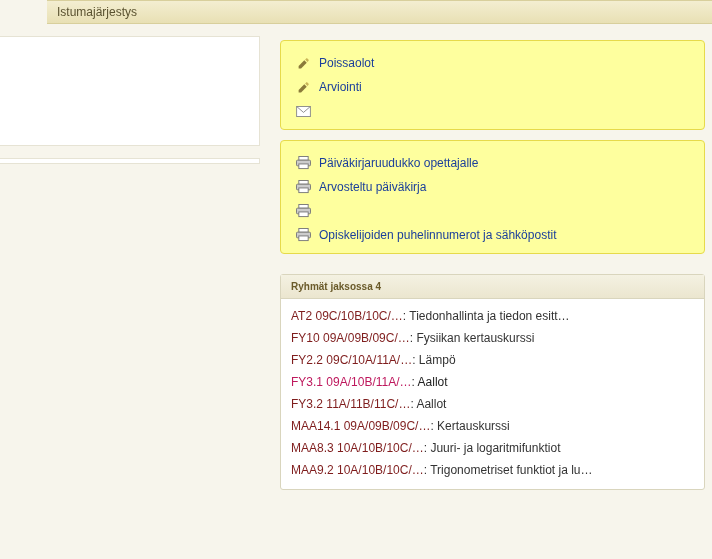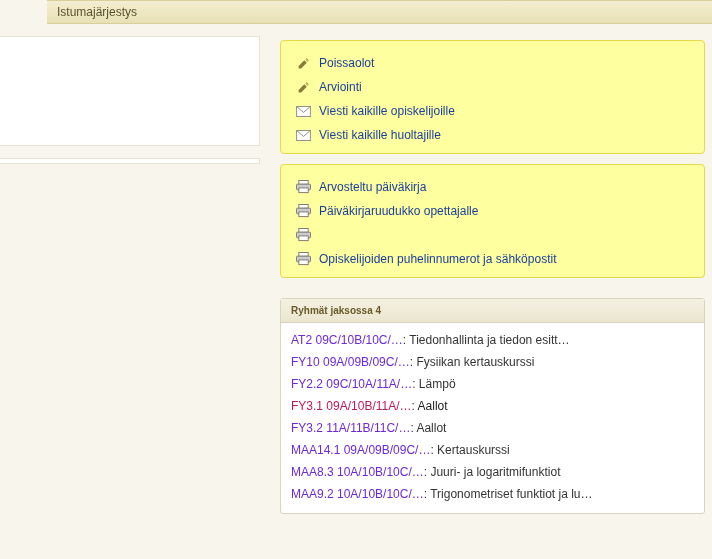--- a/index.html
+++ b/index.html
@@ -83,21 +83,21 @@
     padding: 6px 10px 8px 10px;
   }
   .group-row {
     padding: 4px 0;
     font-size: 12px;
     white-space: nowrap;
     overflow: hidden;
     text-overflow: ellipsis;
   }
   .group-row a {
-    color: #6d28d9;
+    color: #7f1d1d;
     text-decoration: none;
   }
   .group-row .desc { color: #333; }
   .group-row.current a { font-weight: normal; color: #be185d; }
   .group-row.current .desc { color: #222; }
 </style>
 </head>
 <body>
 
 <div class="topbar">
@@ -130,52 +130,42 @@
         </span>
         <a href="#">Arviointi</a>
       </div>
       <div class="action-row">
         <span class="icon">
           <svg width="15" height="11" viewBox="0 0 16 12">
             <rect x="0.5" y="0.5" width="15" height="11" fill="#fff" stroke="#888"></rect>
             <path d="M0.5 0.5 L8 7 L15.5 0.5" fill="none" stroke="#888"></path>
           </svg>
         </span>
-        <a href="#">Viesti kaikille opiskelijoille</a>
-      </div>
-      <div class="action-row">
-        <span class="icon">
-          <svg width="15" height="11" viewBox="0 0 16 12">
-            <rect x="0.5" y="0.5" width="15" height="11" fill="#fff" stroke="#888"></rect>
-            <path d="M0.5 0.5 L8 7 L15.5 0.5" fill="none" stroke="#888"></path>
-          </svg>
-        </span>
-        <a href="#">Viesti kaikille huoltajille</a>
       </div>
     </div>
   <div class="yellowbox" id="box2">
       <div class="action-row">
         <span class="icon">
           <svg width="15" height="14" viewBox="0 0 16 15">
             <rect x="3" y="0.5" width="10" height="4" fill="#fff" stroke="#777"></rect>
             <rect x="0.5" y="4.5" width="15" height="6" rx="1" fill="#ccc" stroke="#777"></rect>
             <rect x="3" y="8.5" width="10" height="5" fill="#fff" stroke="#777"></rect>
           </svg>
         </span>
+        <a href="#">Päiväkirjaruudukko opettajalle</a>
+      </div>
+      <div class="action-row">
+        <span class="icon">
+          <svg width="15" height="14" viewBox="0 0 16 15">
+            <rect x="3" y="0.5" width="10" height="4" fill="#fff" stroke="#777"></rect>
+            <rect x="0.5" y="4.5" width="15" height="6" rx="1" fill="#ccc" stroke="#777"></rect>
+            <rect x="3" y="8.5" width="10" height="5" fill="#fff" stroke="#777"></rect>
+          </svg>
+        </span>
         <a href="#">Arvosteltu päiväkirja</a>
-      </div>
-      <div class="action-row">
-        <span class="icon">
-          <svg width="15" height="14" viewBox="0 0 16 15">
-            <rect x="3" y="0.5" width="10" height="4" fill="#fff" stroke="#777"></rect>
-            <rect x="0.5" y="4.5" width="15" height="6" rx="1" fill="#ccc" stroke="#777"></rect>
-            <rect x="3" y="8.5" width="10" height="5" fill="#fff" stroke="#777"></rect>
-          </svg>
-        </span>
-        <a href="#">Päiväkirjaruudukko opettajalle</a>
       </div>
       <div class="action-row">
         <span class="icon">
           <svg width="15" height="14" viewBox="0 0 16 15">
             <rect x="3" y="0.5" width="10" height="4" fill="#fff" stroke="#777"></rect>
             <rect x="0.5" y="4.5" width="15" height="6" rx="1" fill="#ccc" stroke="#777"></rect>
             <rect x="3" y="8.5" width="10" height="5" fill="#fff" stroke="#777"></rect>
           </svg>
         </span>
       </div>

